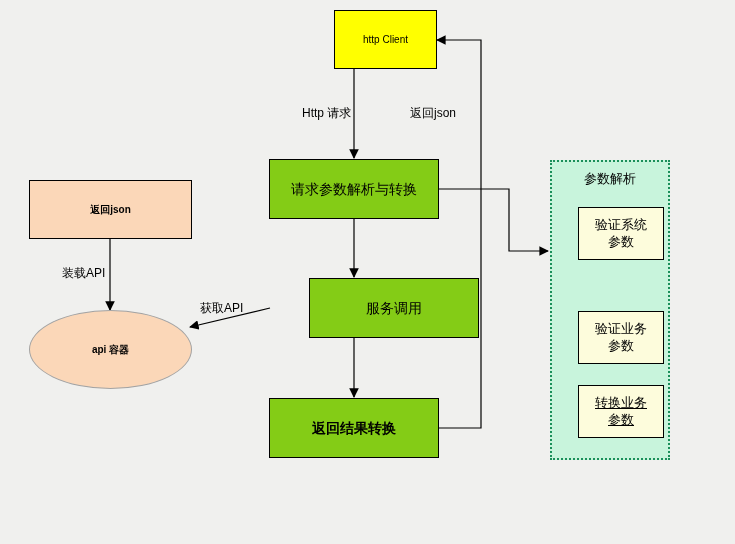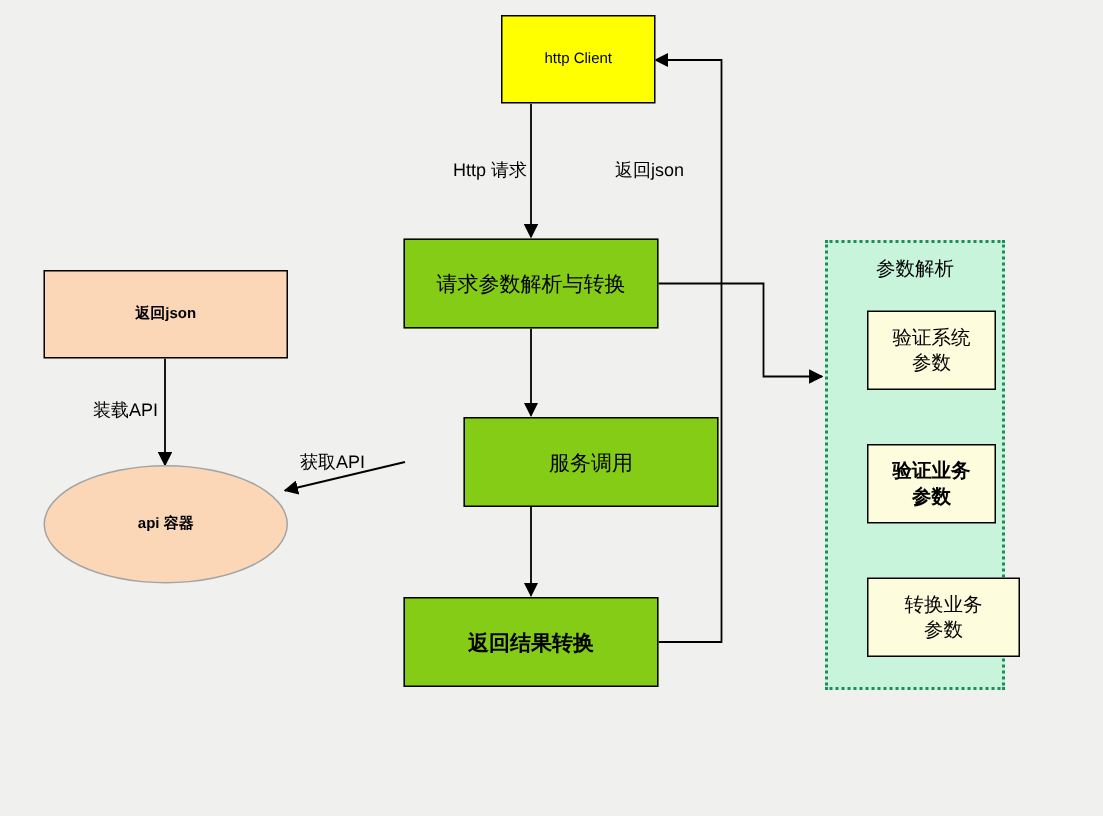--- a/index.html
+++ b/index.html
@@ -69,25 +69,25 @@
     <span>返回结果转换</span>
   </div>
 
   <div class="group" style="left:550px;top:160px;width:120px;height:300px;">
     <div class="group-title">参数解析</div>
   </div>
   <div class="node rect cream" style="left:578px;top:207px;width:86px;height:53px;white-space:pre-line;">
     <span>验证系统
 参数</span>
   </div>
-  <div class="node rect cream" style="left:578px;top:296px;width:86px;height:53px;white-space:pre-line;font-weight:bold;">
+  <div class="node rect cream" style="left:578px;top:311px;width:86px;height:53px;white-space:pre-line;">
     <span>验证业务
 参数</span>
   </div>
-  <div class="node rect cream" style="left:578px;top:385px;width:102px;height:53px;white-space:pre-line;">
+  <div class="node rect cream" style="left:578px;top:385px;width:86px;height:53px;white-space:pre-line;text-decoration:underline;">
     <span>转换业务
 参数</span>
   </div>
 
   <div class="edge-label" style="left:302px;top:105px;">Http 请求</div>
   <div class="edge-label" style="left:410px;top:105px;">返回json</div>
   <div class="edge-label" style="left:62px;top:265px;">装载API</div>
   <div class="edge-label" style="left:200px;top:300px;">获取API</div>
 
 </div>

